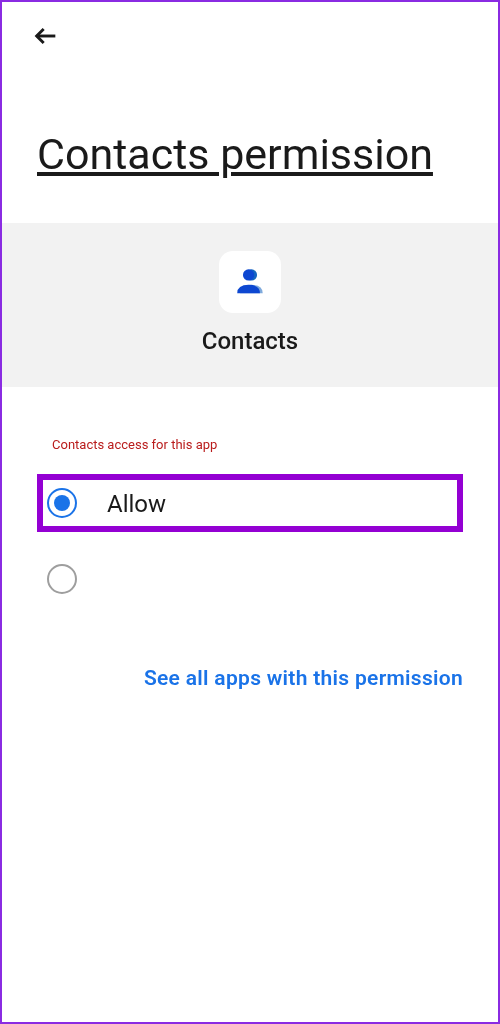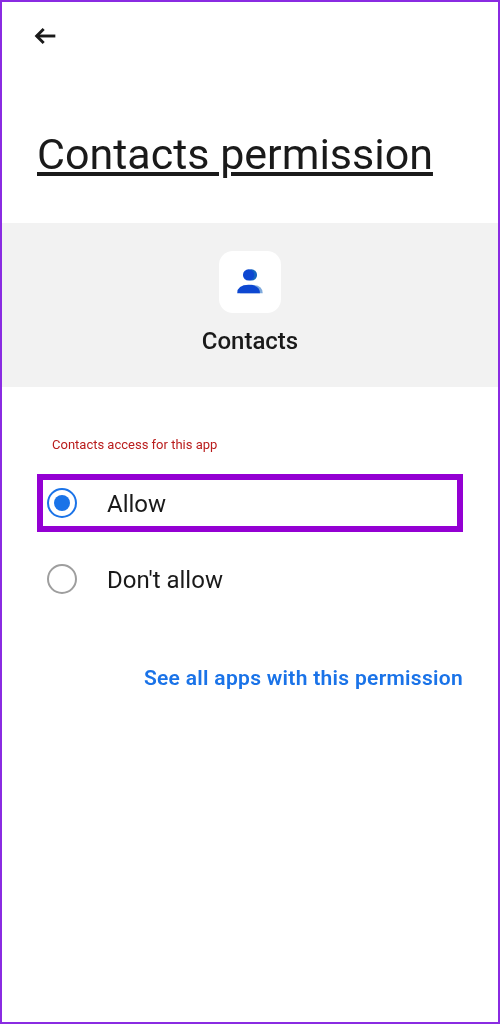--- a/index.html
+++ b/index.html
@@ -149,19 +149,18 @@
 
   <div class="radio-option highlighted">
     <div class="radio-circle selected"></div>
     <span class="radio-label">Allow</span>
   </div>
 
   <div class="options-gap"></div>
 
   <div class="radio-option">
     <div class="radio-circle"></div>
-    <span class="radio-label">Don't allow</span>
   </div>
 </div>
 
 <div class="link-section">
   <span class="permission-link">See all apps with this permission</span>
 </div>
 
 </body></html>

